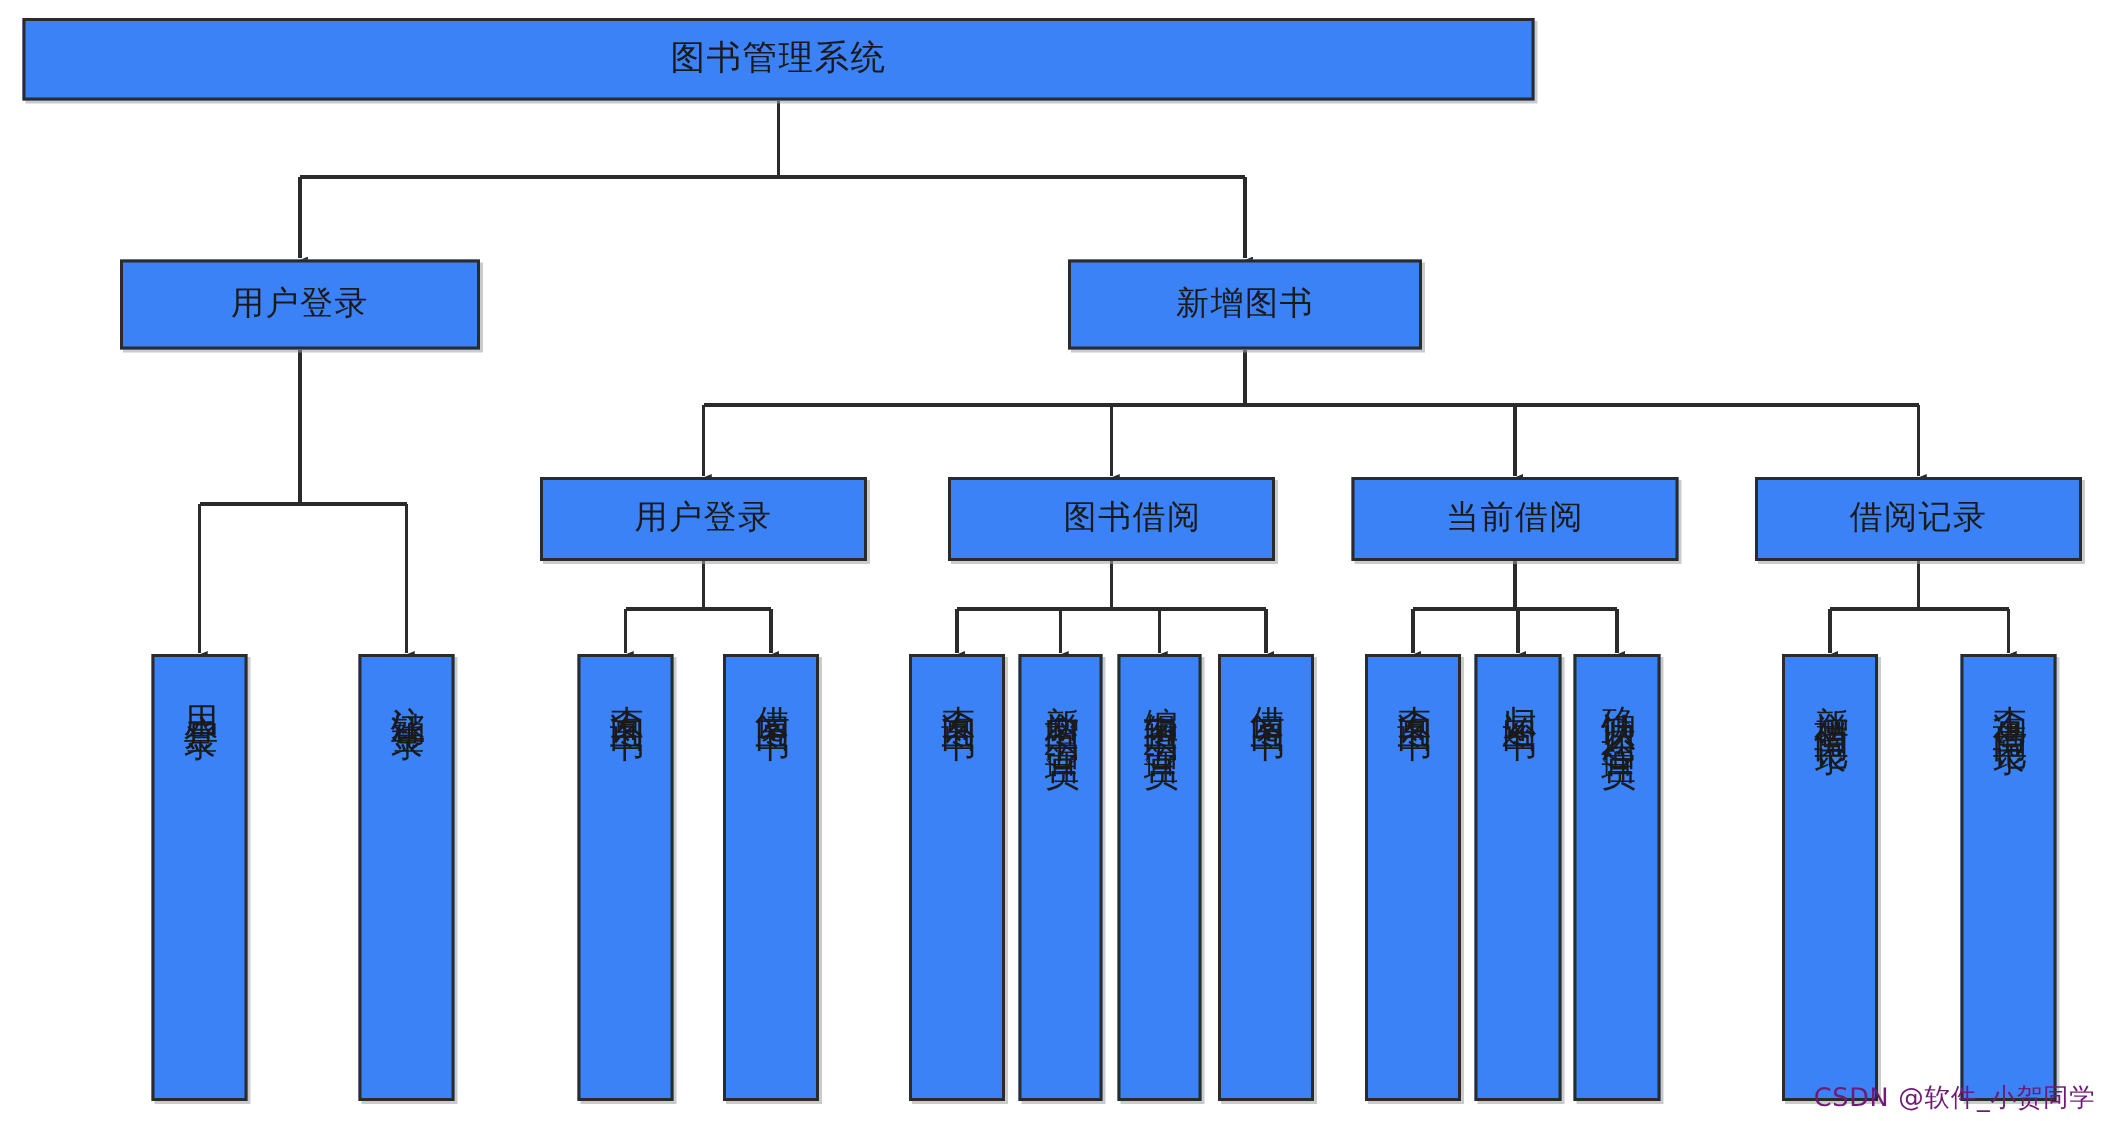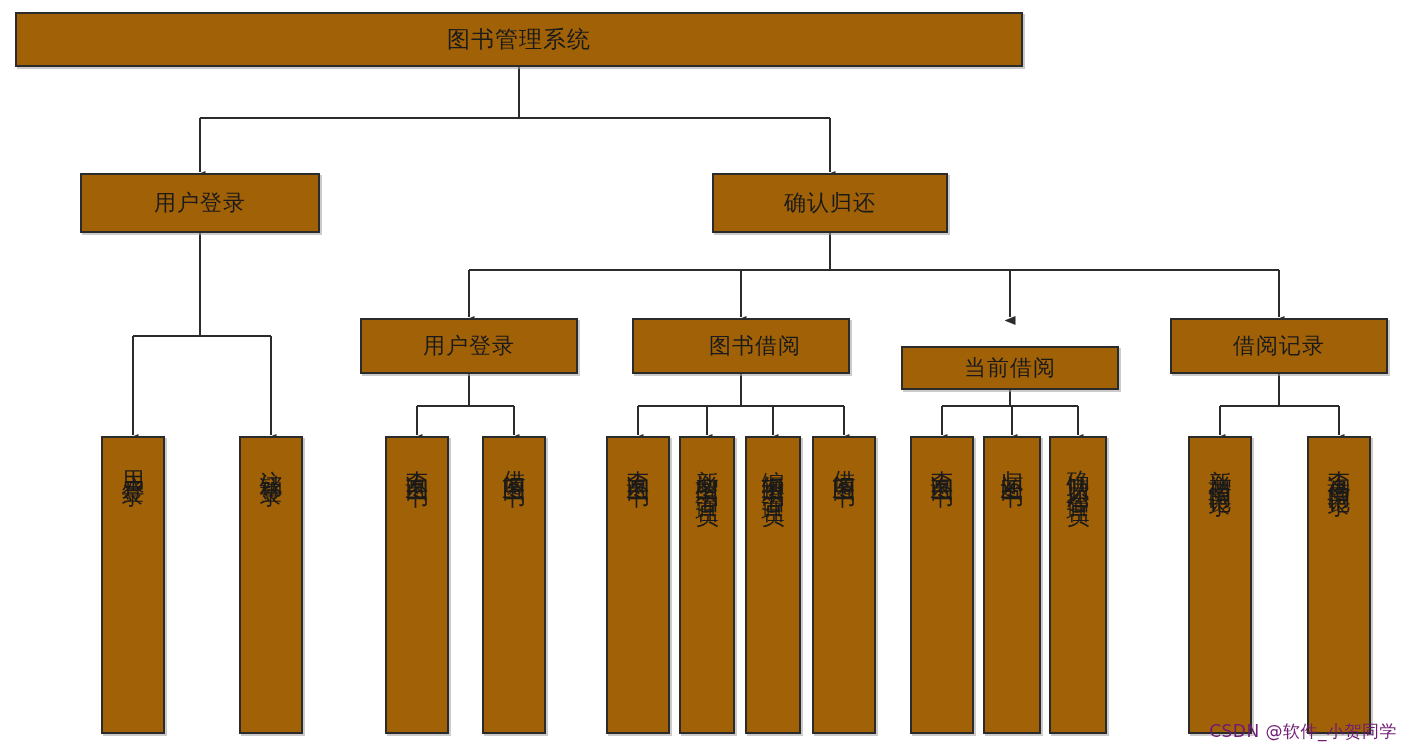--- a/index.html
+++ b/index.html
@@ -20,21 +20,21 @@
   #edges {
     position: absolute;
     left: 0;
     top: 0;
     width: 1405px;
     height: 747px;
   }
   .node {
     position: absolute;
     box-sizing: border-box;
-    background: #a16207;
+    background: #3b82f6;
     border: 2px solid #2b2b2b;
     box-shadow: 2px 2px 0 rgba(160,160,160,0.55);
     display: flex;
     align-items: center;
     justify-content: center;
     color: #1a1a1a;
   }
   .node .label {
     display: block;
     text-align: center;
@@ -120,29 +120,29 @@
   </svg>
 
   <div id="nodes">
       <div class="node horiz root" style="left: 15px; top: 12px; width: 1008px; height: 55px;">
         <span class="label">图书管理系统</span>
       </div>
       <div class="node horiz" style="left: 80px; top: 173px; width: 240px; height: 60px;">
         <span class="label">用户登录</span>
       </div>
       <div class="node horiz" style="left: 712px; top: 173px; width: 236px; height: 60px;">
-        <span class="label">确认归还</span>
+        <span class="label">新增图书</span>
       </div>
       <div class="node horiz" style="left: 360px; top: 318px; width: 218px; height: 56px;">
         <span class="label">用户登录</span>
       </div>
       <div class="node horiz" style="left: 632px; top: 318px; width: 218px; height: 56px; padding-left: 28px;">
         <span class="label">图书借阅</span>
       </div>
-      <div class="node horiz" style="left: 901px; top: 318px; width: 218px; height: 44px; margin-top: 28px;">
+      <div class="node horiz" style="left: 901px; top: 318px; width: 218px; height: 56px;">
         <span class="label">当前借阅</span>
       </div>
       <div class="node horiz" style="left: 1170px; top: 318px; width: 218px; height: 56px;">
         <span class="label">借阅记录</span>
       </div>
       <div class="node vert" style="left: 101px; top: 436px; width: 64px; height: 298px;">
         <span class="label">用户登录</span>
       </div>
       <div class="node vert" style="left: 239px; top: 436px; width: 64px; height: 298px;">
         <span class="label">注销登录</span>

